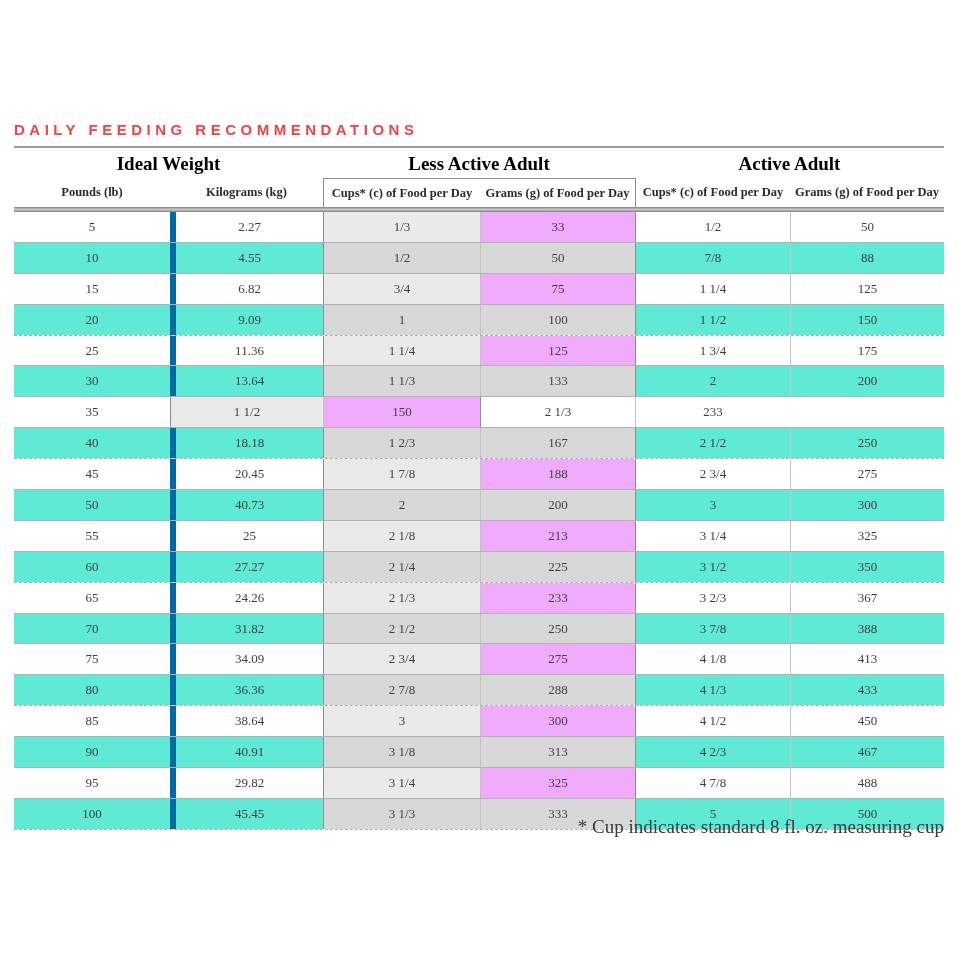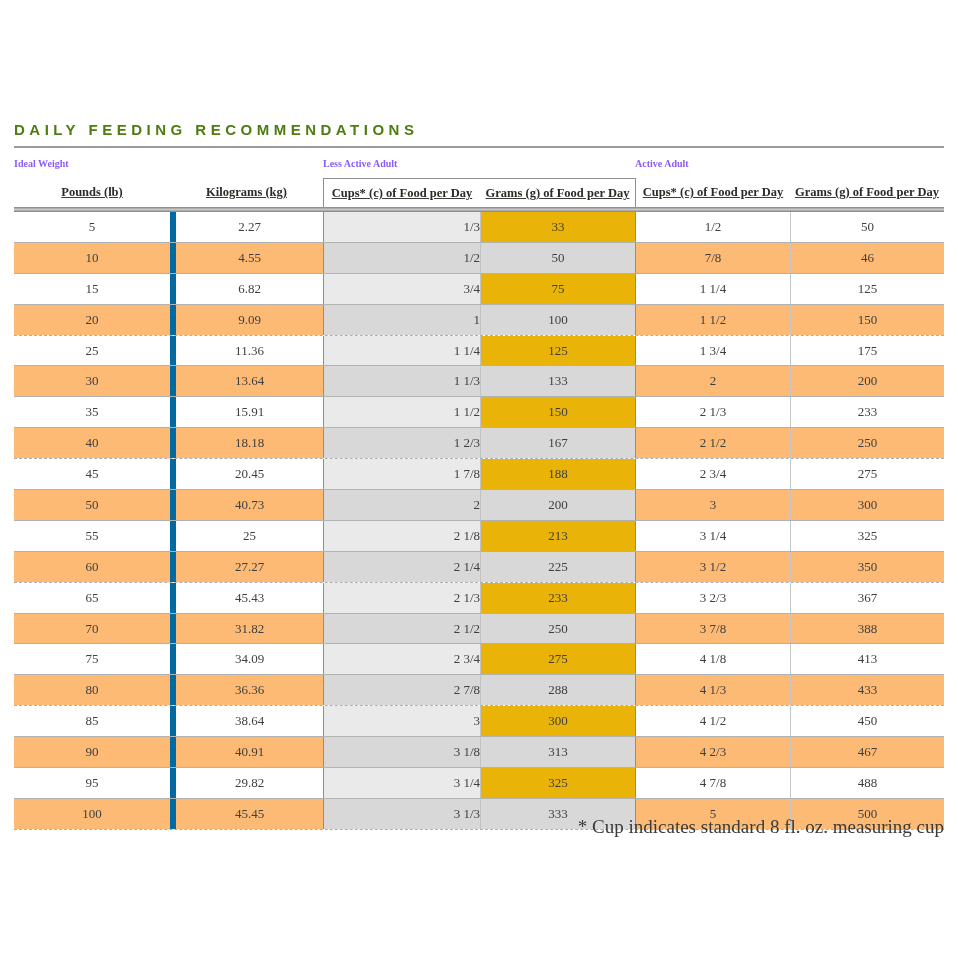--- a/index.html
+++ b/index.html
@@ -13,46 +13,47 @@
     overflow: hidden;
   }
   .title {
     position: absolute;
     top: 121px;
     left: 14px;
     font-family: "Liberation Sans", sans-serif;
     font-weight: 700;
     font-size: 15px;
     letter-spacing: 4.5px;
-    color: #4d7c0f;
+    color: #ef4444;
     white-space: nowrap;
   }
   .table-wrap {
     position: absolute;
     top: 146px;
     left: 14px;
     width: 930px;
   }
   .grid-row {
     display: grid;
     grid-template-columns: 156px 153px 157px 155px 155px 154px;
   }
   .group-row {
     display: grid;
     grid-template-columns: 309px 312px 309px;
     border-top: 2px solid #9c9c9c;
     height: 30px;
   }
   .group-cell {
     font-weight: 700;
-    font-size: 10px;
-    color: #8b5cf6;
+    font-size: 19px;
+    color: #000000;
+    text-align: center;
     line-height: 32px;
   }
-  .subhead-row { height: 29px; text-decoration: underline; }
+  .subhead-row { height: 29px; }
   .subhead-cell {
     font-weight: 700;
     font-size: 12.5px;
     color: #2e2a26;
     text-align: center;
     line-height: 29px;
     white-space: nowrap;
     box-sizing: border-box;
   }
   .subhead-cell.sh3 { border-top: 1px solid #8e8e8e; border-left: 1px solid #8e8e8e; }
@@ -65,32 +66,32 @@
   .tbody { border-bottom: 1px dashed #aeaeae; }
   .trow {
     display: grid;
     grid-template-columns: 156px 153px 157px 155px 155px 154px;
     height: 29.9px;
     border-top: 1px solid #b2b2b2;
     background: #ffffff;
   }
   .trow:first-child { border-top: none; }
   .trow.group-start { border-top: 1px dashed #aeaeae; }
-  .trow.alt { background: #fdba74; }
+  .trow.alt { background: #5eead4; }
   .cell {
     font-size: 13px;
     color: #3f3f3f;
     text-align: center;
     line-height: 29.9px;
     box-sizing: border-box;
     white-space: nowrap;
   }
   .cell.c2 { border-left: 6px solid #0369a1; }
-  .cell.c3 { border-left: 1px solid #8e8e8e; background: #eaeaea; text-align: right; }
-  .cell.c4 { border-left: 1px solid #c2c2c2; background: #eab308; }
+  .cell.c3 { border-left: 1px solid #8e8e8e; background: #eaeaea; }
+  .cell.c4 { border-left: 1px solid #c2c2c2; background: #f0abfc; }
   .cell.c5 { border-left: 1px solid #8e8e8e; }
   .cell.c6 { border-left: 1px solid #c6c6c6; }
   .trow.alt .cell.c3, .trow.alt .cell.c4 { background: #d8d8d8; }
   .footnote {
     position: absolute;
     top: 816px;
     right: 14px;
     font-size: 19px;
     color: #3a3a3a;
     white-space: nowrap;
@@ -130,21 +131,21 @@
           <div class="cell c4">33</div>
           <div class="cell c5">1/2</div>
           <div class="cell c6">50</div>
         </div>
         <div class="trow alt">
           <div class="cell c1">10</div>
           <div class="cell c2">4.55</div>
           <div class="cell c3">1/2</div>
           <div class="cell c4">50</div>
           <div class="cell c5">7/8</div>
-          <div class="cell c6">46</div>
+          <div class="cell c6">88</div>
         </div>
         <div class="trow">
           <div class="cell c1">15</div>
           <div class="cell c2">6.82</div>
           <div class="cell c3">3/4</div>
           <div class="cell c4">75</div>
           <div class="cell c5">1 1/4</div>
           <div class="cell c6">125</div>
         </div>
         <div class="trow alt">
@@ -166,21 +167,20 @@
         <div class="trow alt">
           <div class="cell c1">30</div>
           <div class="cell c2">13.64</div>
           <div class="cell c3">1 1/3</div>
           <div class="cell c4">133</div>
           <div class="cell c5">2</div>
           <div class="cell c6">200</div>
         </div>
         <div class="trow">
           <div class="cell c1">35</div>
-          <div class="cell c2">15.91</div>
           <div class="cell c3">1 1/2</div>
           <div class="cell c4">150</div>
           <div class="cell c5">2 1/3</div>
           <div class="cell c6">233</div>
         </div>
         <div class="trow alt">
           <div class="cell c1">40</div>
           <div class="cell c2">18.18</div>
           <div class="cell c3">1 2/3</div>
           <div class="cell c4">167</div>
@@ -214,21 +214,21 @@
         <div class="trow alt">
           <div class="cell c1">60</div>
           <div class="cell c2">27.27</div>
           <div class="cell c3">2 1/4</div>
           <div class="cell c4">225</div>
           <div class="cell c5">3 1/2</div>
           <div class="cell c6">350</div>
         </div>
         <div class="trow group-start">
           <div class="cell c1">65</div>
-          <div class="cell c2">45.43</div>
+          <div class="cell c2">24.26</div>
           <div class="cell c3">2 1/3</div>
           <div class="cell c4">233</div>
           <div class="cell c5">3 2/3</div>
           <div class="cell c6">367</div>
         </div>
         <div class="trow alt">
           <div class="cell c1">70</div>
           <div class="cell c2">31.82</div>
           <div class="cell c3">2 1/2</div>
           <div class="cell c4">250</div>

